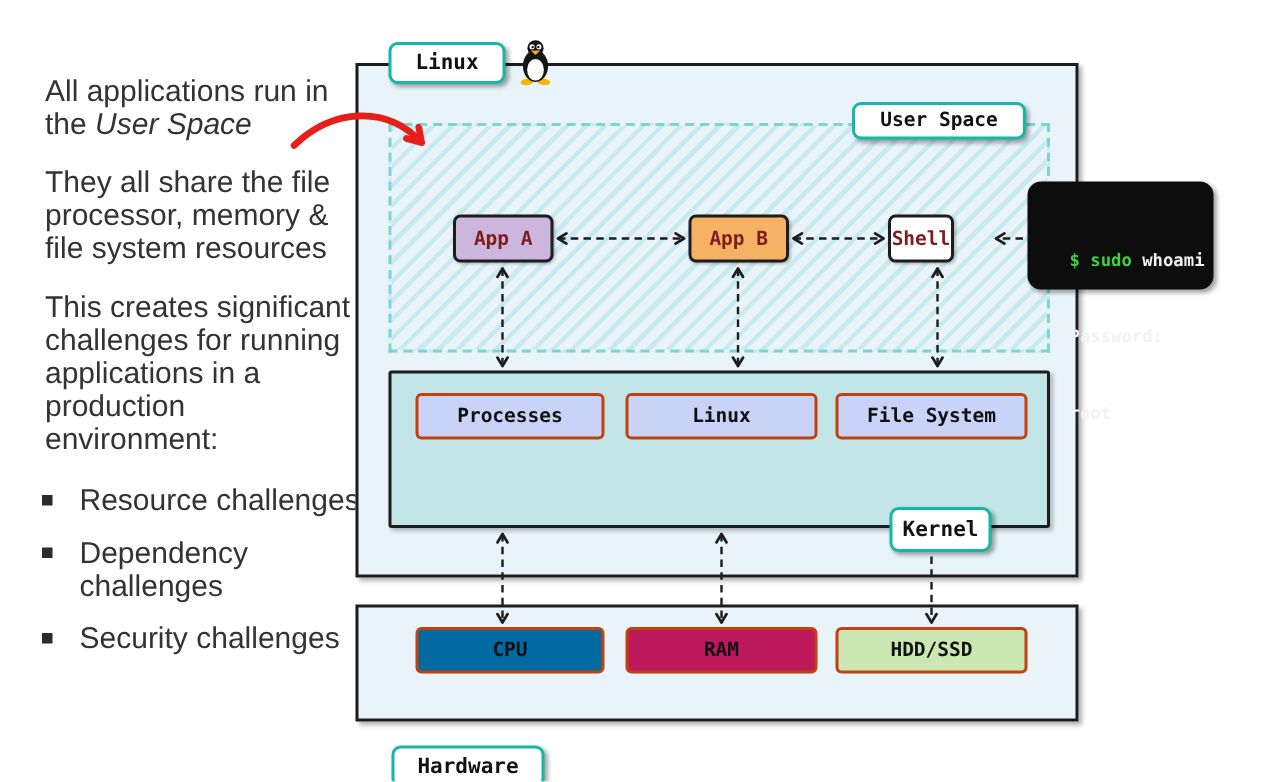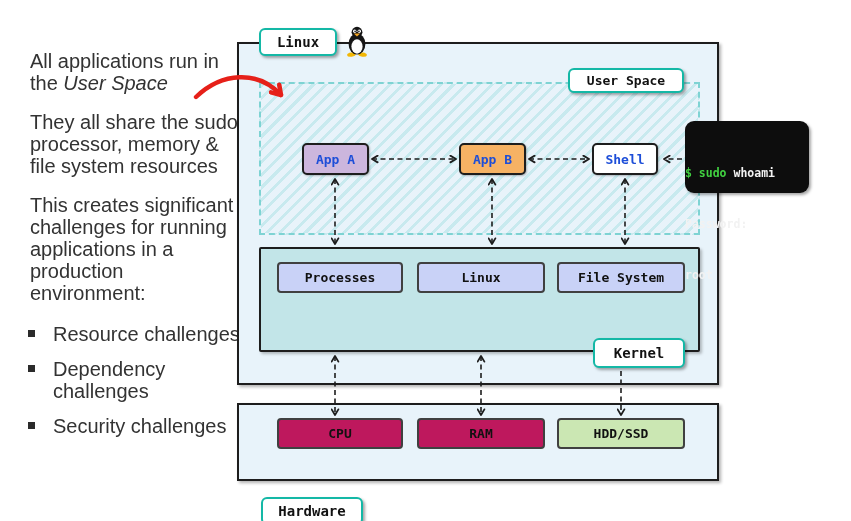--- a/index.html
+++ b/index.html
@@ -28,63 +28,63 @@
                border:2px solid #1d1d1d;border-radius:2px;background:#c2e5e8;
                box-shadow:2px 2px 3px rgba(0,0,0,0.25);}
 
   
   .label-box{background:#fff;border:2px solid #14b8a6;border-radius:6px;z-index:35;
              box-shadow:2px 2px 3px rgba(0,0,0,0.35);color:#111;
              font-family:"DejaVu Sans Mono","Liberation Mono",monospace;font-weight:bold;
              display:flex;align-items:center;justify-content:center;}
   .lb-linux{left:259px;top:28px;width:78px;height:28px;font-size:14px;}
   .lb-user-space{left:568px;top:68px;width:116px;height:25px;font-size:13px;}
-  .lb-kernel{left:593px;top:338px;width:92px;height:30px;font-size:14px;text-align:center;}
+  .lb-kernel{left:593px;top:338px;width:68px;height:30px;font-size:14px;text-align:center;}
   .lb-hardware{left:261px;top:465px;width:102px;height:28px;font-size:14px;margin-top:32px;}
 
   
   .app-box{top:143px;height:32px;z-index:10;border:2px solid #1d1d1d;border-radius:5px;
-           display:flex;align-items:center;justify-content:center;color:#1d4ed8;
+           display:flex;align-items:center;justify-content:center;color:#7f1d1d;
            font:bold 13px "DejaVu Sans Mono","Liberation Mono",monospace;
            box-shadow:1px 1px 2px rgba(0,0,0,0.25);}
   .app-a{left:302px;width:67px;}
   .app-b{left:459px;width:67px;}
-  .app-shell{left:592px;width:66px;}
-  .comp{height:31px;z-index:10;border:2px solid #404040;border-radius:4px;
+  .app-shell{left:592px;width:44px;}
+  .comp{height:31px;z-index:10;border:2px solid #c2410c;border-radius:4px;
         display:flex;align-items:center;justify-content:center;color:#111;
         font:bold 13px "DejaVu Sans Mono","Liberation Mono",monospace;}
   .kcomp{top:262px;}
   .hcomp{top:418px;}
   .col1{left:277px;width:126px;}
   .col2{left:417px;width:128px;}
   .col3{left:557px;width:128px;}
 
   
   .terminal{left:685px;top:121px;width:124px;height:72px;z-index:25;background:#0d0d0d;
             border-radius:9px;box-shadow:2px 2px 3px rgba(0,0,0,0.35);color:#f2f2f2;
             font:bold 11.5px "DejaVu Sans Mono","Liberation Mono",monospace;line-height:17px;
-            padding:10px 0 0 0;white-space:pre;}
+            padding:10px 0 0 28px;white-space:pre;}
   .terminal .green{color:#41d141;}
 
   
   .arrows{position:absolute;left:0;top:0;z-index:30;pointer-events:none;}
   .tux{position:absolute;left:344px;top:26px;z-index:36;}
 </style>
 </head>
 <body>
 
 <div class="stage">
 
   <div class="notes">
     <div class="para">
       <div class="line">All applications run in</div>
       <div class="line"><span>the </span><i>User Space</i></div>
     </div>
     <div class="para">
-      <div class="line">They all share the sudo</div>
+      <div class="line">They all share the file</div>
       <div class="line">processor, memory &amp;</div>
       <div class="line">file system resources</div>
     </div>
     <div class="para">
       <div class="line">This creates significant</div>
       <div class="line">challenges for running</div>
       <div class="line">applications in a</div>
       <div class="line">production</div>
       <div class="line">environment:</div>
     </div>
@@ -113,21 +113,21 @@
   <div class="abs label-box lb-hardware">Hardware</div>
 
   <div class="abs app-box app-a" style="background-color: rgb(204, 182, 221);">App A</div>
   <div class="abs app-box app-b" style="background-color: rgb(246, 178, 100);">App B</div>
   <div class="abs app-box app-shell" style="background-color: rgb(255, 255, 255);">Shell</div>
 
   <div class="abs comp kcomp col1" style="background-color: rgb(201, 210, 247);">Processes</div>
   <div class="abs comp kcomp col2" style="background-color: rgb(201, 210, 247);">Linux</div>
   <div class="abs comp kcomp col3" style="background-color: rgb(201, 210, 247);">File System</div>
 
-  <div class="abs comp hcomp col1" style="background-color: #be185d;">CPU</div>
+  <div class="abs comp hcomp col1" style="background-color: #0369a1;">CPU</div>
   <div class="abs comp hcomp col2" style="background-color: #be185d;">RAM</div>
   <div class="abs comp hcomp col3" style="background-color: rgb(203, 231, 179);">HDD/SSD</div>
 
   <div class="abs terminal" style="background-color: rgb(13, 13, 13);">
     <div><span class="green" style="color: rgb(65, 209, 65);">$ sudo</span><span> whoami</span></div>
     <div>Password:</div>
     <div>root</div>
   </div>
 
   <svg class="tux" width="26" height="31" viewBox="0 0 26 31">

